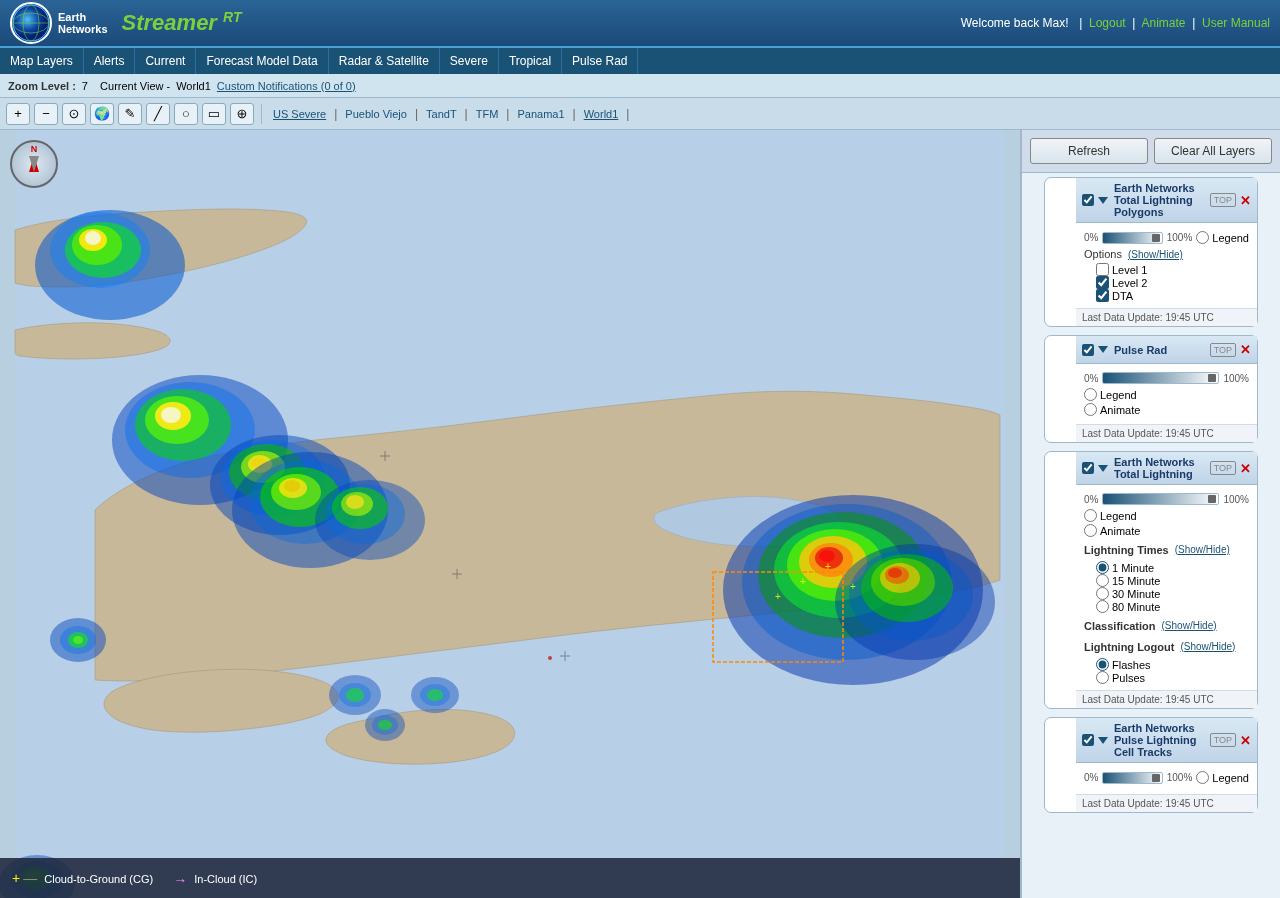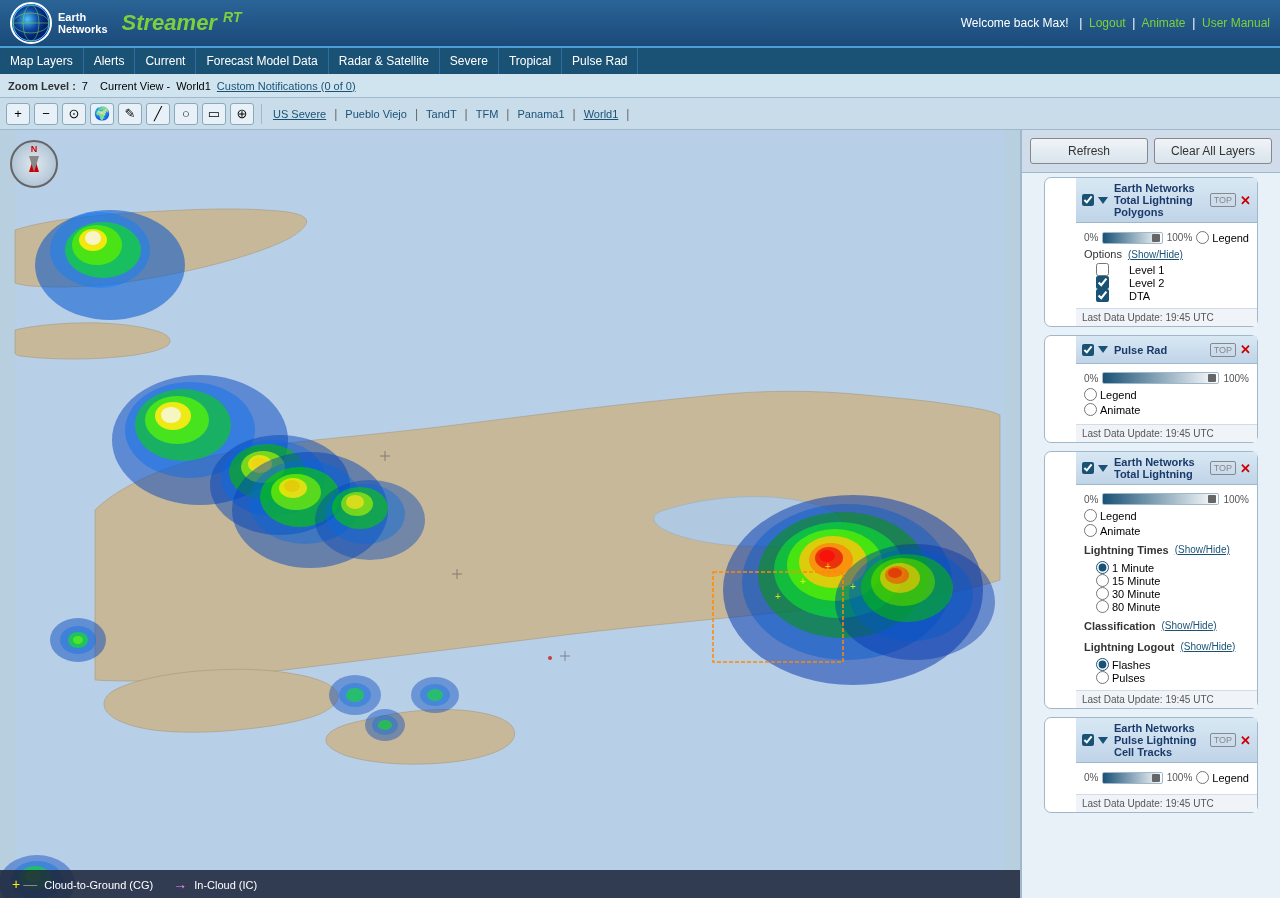--- a/index.html
+++ b/index.html
@@ -170,21 +170,21 @@
       bottom: 0;
       left: 0;
       right: 0;
       background: rgba(30,40,60,0.88);
       color: #fff;
       padding: 6px 12px;
       font-size: 11px;
       display: flex;
       align-items: center;
       gap: 20px;
-      height: 28px;
+      height: 40px;
       margin-top: 44px;
     }
 
     
     #right-panel {
       width: 260px;
       background: #e8f0f8;
       border-left: 2px solid #a0b8cc;
       overflow-y: auto;
       display: flex;
@@ -282,21 +282,21 @@
       display: flex;
       align-items: center;
       gap: 3px;
       font-size: 11px;
       cursor: pointer;
     }
     .radio-label input { accent-color: #1a5276; }
     .check-label {
       display: flex;
       align-items: center;
-      gap: 20px;
+      gap: 3px;
       font-size: 11px;
       cursor: pointer;
     }
     .check-label input { accent-color: #1a5276; }
     .last-update {
       font-size: 10px;
       color: #555;
       text-align: left;
       padding: 3px 6px;
       border-top: 1px solid #d0dcea;

